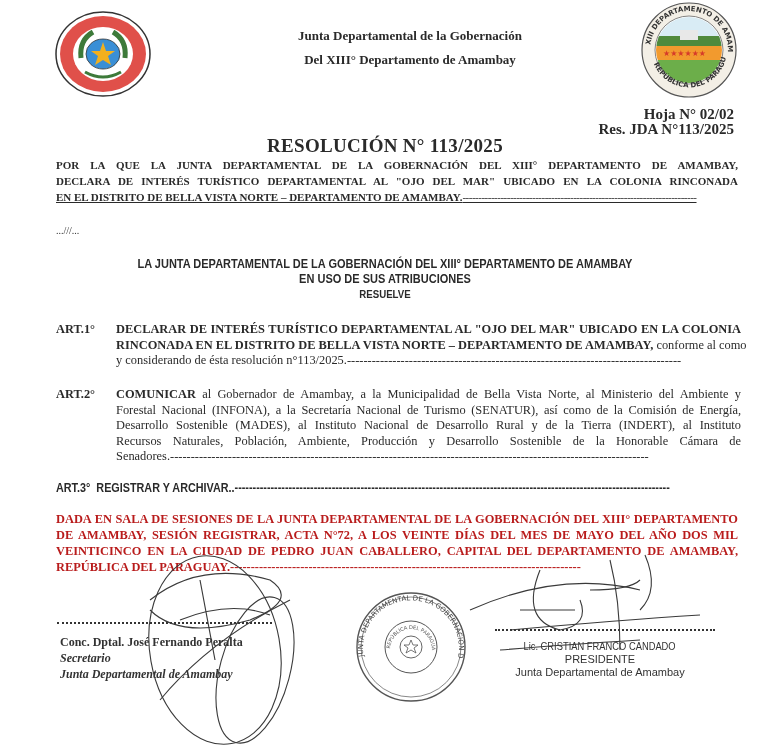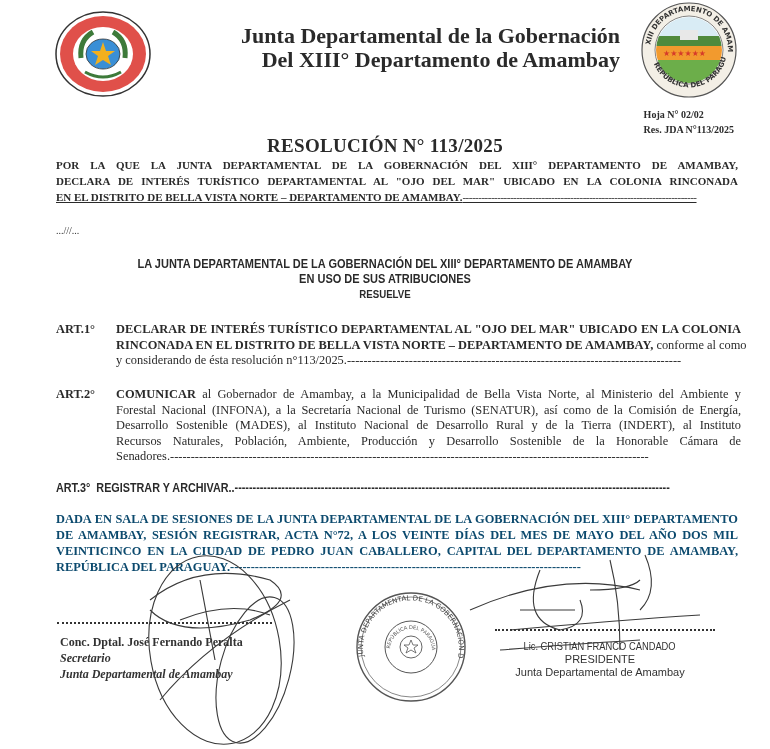--- a/index.html
+++ b/index.html
@@ -1,42 +1,42 @@
 <!DOCTYPE html>
 <html><head>
 <meta charset="utf-8">
 <style>
   html, body { margin: 0; padding: 0; background: #ffffff; }
   body { width: 770px; height: 749px; position: relative; overflow: hidden;
          font-family: "DejaVu Serif", "Liberation Serif", serif; color: #1a1a1a; }
   .abs { position: absolute; }
-  .header-title { left: 200px; top: 24px; width: 420px; text-align: right;
-                  font-family: "Liberation Serif", serif; font-weight: bold; font-size: 22px; line-height: 24px; color: #2a2a2a; }
+  .header-title { left: 200px; top: 24px; width: 420px; text-align: center;
+                  font-family: "Liberation Serif", serif; font-weight: bold; font-size: 13px; line-height: 24px; color: #2a2a2a; }
   .logo-left { left: 53px; top: 10px; width: 100px; height: 88px; }
   .logo-right { left: 638px; top: 0px; width: 102px; height: 100px; }
-  .hoja { right: 36px; top: 107px; text-align: left; font-family: "Liberation Serif", serif; font-weight: bold; font-size: 10px; line-height: 15px; color: #2a2a2a; }
+  .hoja { right: 36px; top: 107px; text-align: right; font-family: "Liberation Serif", serif; font-weight: bold; font-size: 15px; line-height: 15px; color: #2a2a2a; }
   .res-title { left: 0; width: 770px; top: 135px; text-align: center; font-family: "Liberation Serif", serif; font-weight: bold; font-size: 19px; color: #2a2a2a; letter-spacing: 0.3px; }
   .res-sub { left: 56px; width: 682px; top: 157px; font-family: "Liberation Serif", serif; font-weight: bold; font-size: 11px; line-height: 16px; text-align: justify; color: #2a2a2a; }
   .res-sub .line { display: block; text-align-last: justify; white-space: nowrap; }
   .res-sub .line.u { text-decoration: underline; text-align-last: left; }
   .dash { letter-spacing: -0.5px; font-weight: normal; }
   .ellipsis { left: 56px; top: 225px; font-size: 10px; color: #333; font-family: "Liberation Serif", serif; }
   .lajunta { left: 0; width: 770px; top: 257px; text-align: center; font-family: "Liberation Sans", sans-serif; font-weight: bold;
              font-size: 12.5px; line-height: 15px; color: #2a2a2a; transform: scaleX(0.88); }
   .lajunta .small { font-size: 11px; }
   .art { left: 56px; width: 685px; font-family: "Liberation Serif", serif; font-size: 12.4px; line-height: 15.5px; color: #2a2a2a; }
   .art .num { position: absolute; left: 0; top: 0; font-weight: bold; }
   .art .body { margin-left: 60px; text-align: justify; }
   .art .body .line { display: block; white-space: nowrap; text-align-last: justify; }
   .art .body .line.last { text-align-last: left; }
   .b { font-weight: bold; }
   .art1 { top: 322px; }
   .art2 { top: 387px; }
   .art3 { top: 481px; font-family: "Liberation Sans", sans-serif; font-weight: bold; font-size: 12px; transform: scaleX(0.9); transform-origin: left; width: 760px; }
-  .dada { left: 56px; width: 682px; top: 511px; font-family: "Liberation Serif", serif; font-weight: bold; font-size: 12.4px; line-height: 16px; color: #0c4a6e; }
+  .dada { left: 56px; width: 682px; top: 511px; font-family: "Liberation Serif", serif; font-weight: bold; font-size: 12.4px; line-height: 16px; color: #b91c1c; }
   .dada .line { display: block; white-space: nowrap; text-align: justify; text-align-last: justify; }
   .dada .line.last { text-align-last: left; }
   .dots-left { left: 57px; top: 622px; width: 215px; border-top: 2px dotted #333; }
   .dots-right { left: 495px; top: 629px; width: 220px; border-top: 2px dotted #333; }
   .sig-left { left: 60px; top: 634px; width: 230px; text-align: left; font-family: "Liberation Serif", serif; font-size: 12px; line-height: 16px; color: #333; }
   .sig-left .name { font-weight: bold; }
   .sig-left .role, .sig-left .org { font-style: italic; font-weight: bold; }
   .sig-right { left: 495px; top: 640px; width: 210px; text-align: center; font-family: "Liberation Sans", sans-serif; font-size: 11px; line-height: 13px; color: #333; }
   .sig-right .name { transform: scaleX(0.85); display: inline-block; }
   .seal { left: 350px; top: 588px; width: 122px; height: 118px; }

